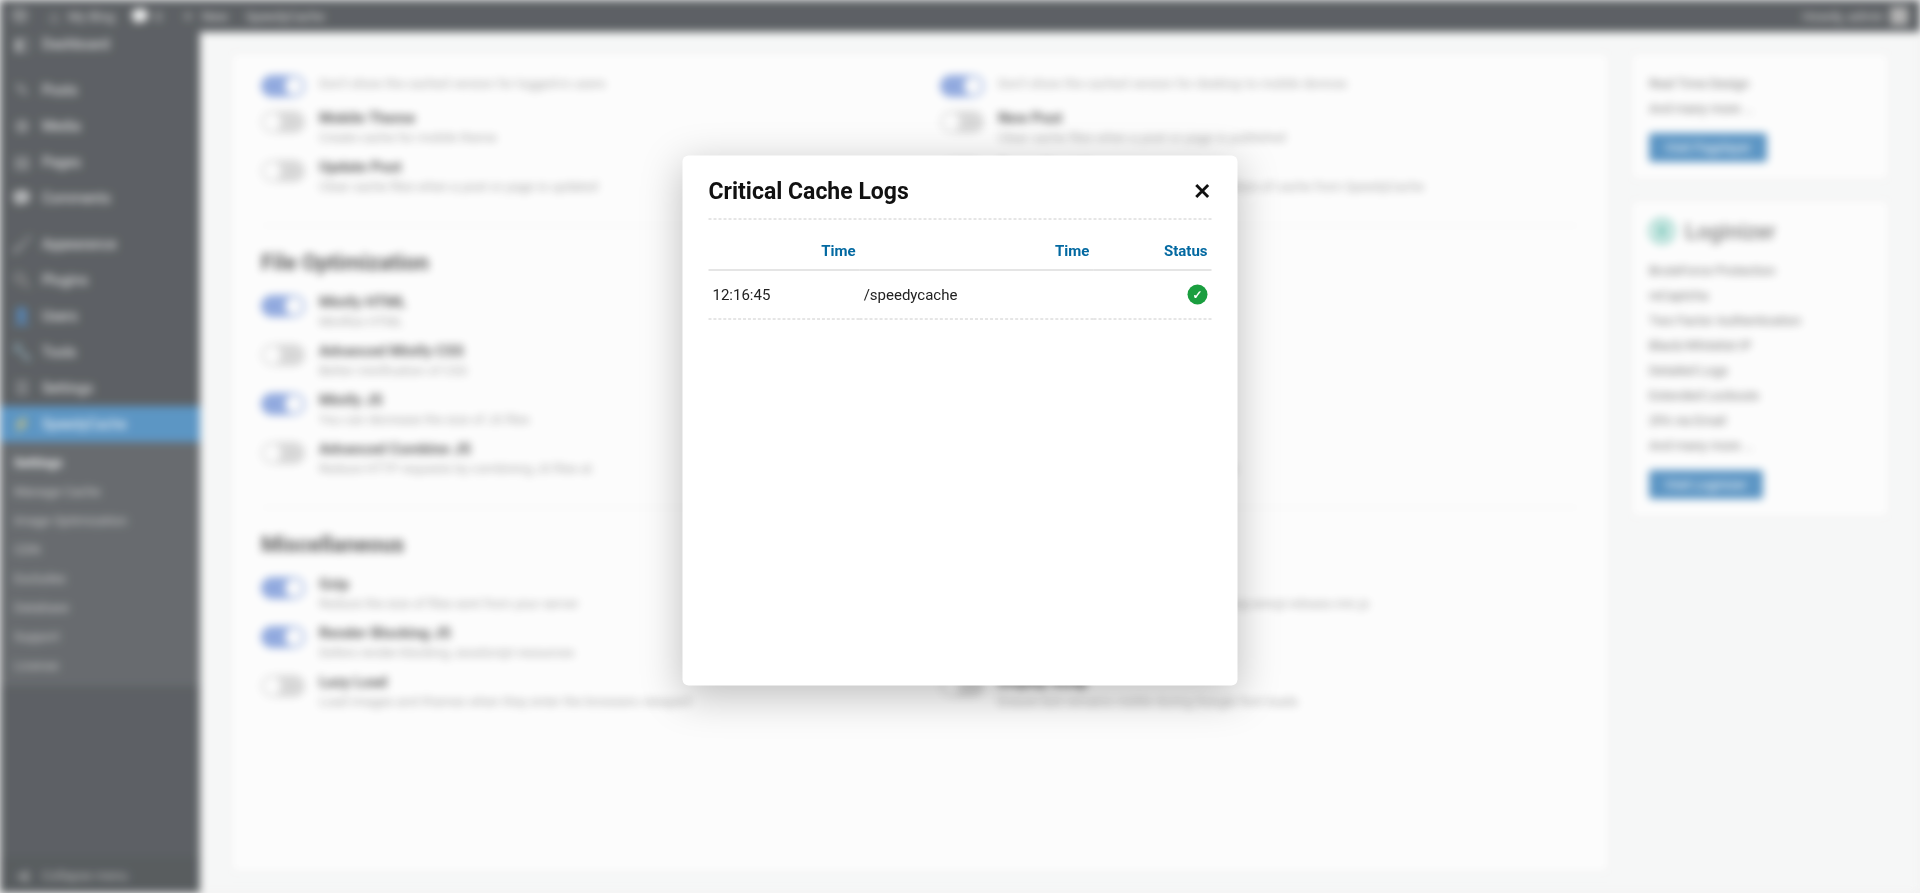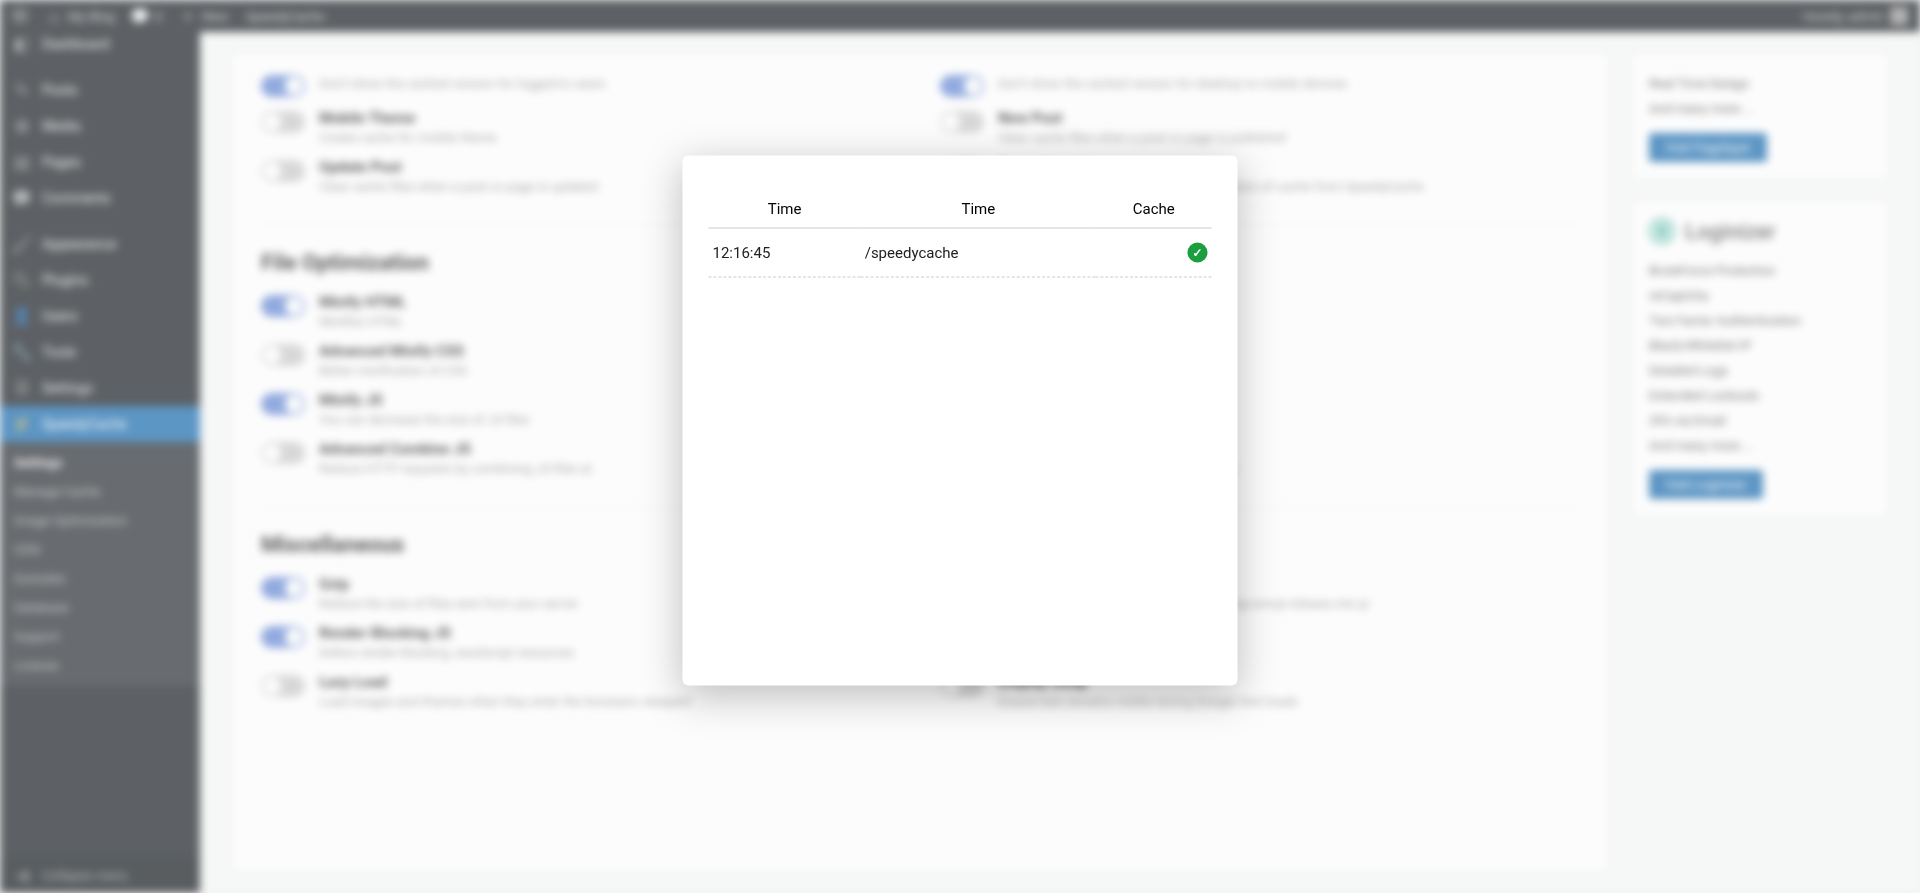--- a/index.html
+++ b/index.html
@@ -47,21 +47,21 @@
 .sect-h{font-size:22px;font-weight:700;color:#222;margin:24px 0 18px}
 hr{border:none;border-top:1px solid #e5e5e5;margin:10px 0 8px}
 
 
 .overlay{position:absolute;inset:0;background:rgba(255,255,255,.15)}
 .modal{position:absolute;left:50%;top:50%;transform:translate(-50%,-55%);width:555px;height:530px;background:#fff;border-radius:6px;box-shadow:0 10px 40px rgba(0,0,0,.25);padding:22px 26px}
 .modal-hd{display:flex;justify-content:space-between;align-items:center;padding-bottom:14px;border-bottom:1px dashed #ccc}
 .modal-hd h2{font-size:23px;font-weight:700;color:#111}
 .close{font-size:22px;font-weight:700;cursor:pointer;color:#111}
 .m-tbl{width:100%;margin-top:12px;font-size:15px;border-collapse:collapse}
-.m-tbl th{text-align:center;font-weight:400;padding:10px 4px;border-bottom:1px solid #ccc;color:#000000}
+.m-tbl th{text-align:right;font-weight:700;padding:10px 4px;border-bottom:1px solid #ccc;color:#0369a1}
 .m-tbl td{padding:14px 4px;border-bottom:1px dashed #ccc;color:#222}
 .status-ok{width:20px;height:20px;background:#1a9e3f;border-radius:50%;display:inline-flex;align-items:center;justify-content:center;color:#fff;font-size:12px;font-weight:700}
 .th-status,.td-status{text-align:right}
 .log-ico{width:26px;height:26px;border:3px solid #54b8a7;border-radius:50%;display:inline-flex;align-items:center;justify-content:center}
 .log-ico::after{content:"";width:10px;height:12px;background:#54b8a7;border-radius:2px}
 </style>
 </head>
 <body>
 
 <div class="wrap">
@@ -274,26 +274,30 @@
               <div class="p-li">And many more ...</div>
             </div>
         <span class="p-btn">Visit Loginizer</span>
       </div>
     </div>
   </div>
 </div>
 
 <div class="overlay"></div>
 <div class="modal">
+  <div class="modal-hd">
+    <h2>Critical Cache Logs</h2>
+    <span class="close">✕</span>
+  </div>
   <table class="m-tbl">
     <thead>
           <tr>
       <th>Time</th>
       <th>Time</th>
-      <th class="th-status">Cache</th>
+      <th class="th-status">Status</th>
     </tr>
         </thead>
     <tbody id="logrows">
           <tr>
             <td>12:16:45</td>
             <td>/speedycache</td>
             <td class="td-status"><span class="status-ok">✓</span></td>
           </tr>
         </tbody>
   </table>

